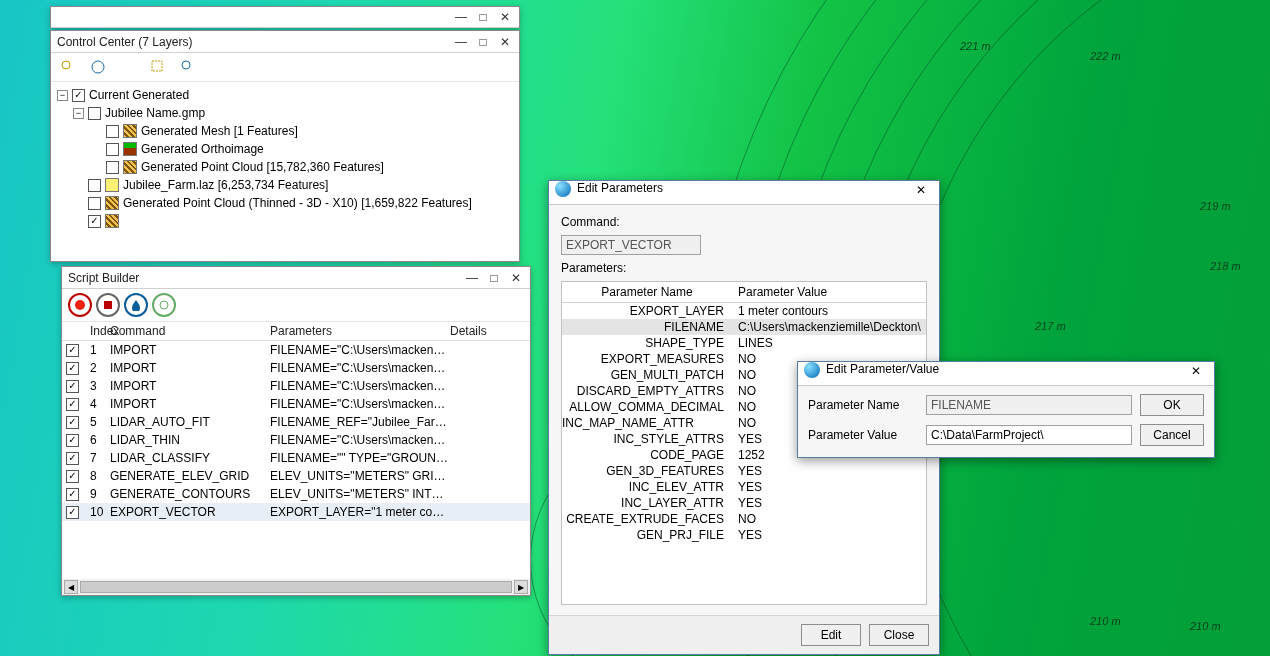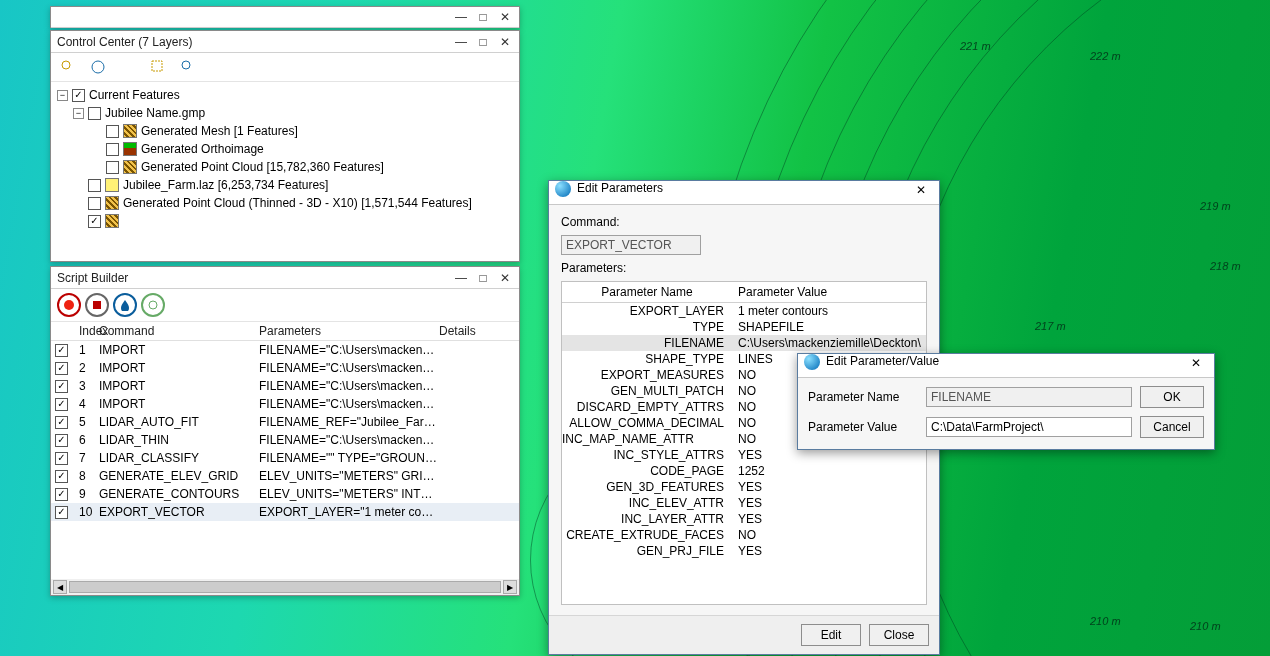--- a/index.html
+++ b/index.html
@@ -158,21 +158,21 @@
               <line x1="11" y1="5" x2="5" y2="11" stroke="#c00" stroke-width="1.5/"></line>
             </line>
           </circle>
         </svg>
       </span>
   </div>
   <div class="tree">
     <div class="node">
         <span class="exp">−</span>
         <span class="cbox chk"></span>
-        <span>Current Features</span>
+        <span>Current Generated</span>
       </div>
     <div class="node ind1">
         <span class="exp">−</span>
         <span class="cbox"></span>
         <span>Jubilee Name.gmp</span>
       </div>
     <div id="tree-items">
         <div class="node ind2">
           <span style="width:11px"></span>
           <span class="cbox "></span>
@@ -196,32 +196,32 @@
         <div class="node ind1">
           <span style="width:11px"></span>
           <span class="cbox "></span>
           <span class="licon laz"></span>
           <span>Jubilee_Farm.laz [6,253,734 Features]</span>
         </div>
         <div class="node ind1">
           <span style="width:11px"></span>
           <span class="cbox "></span>
           <span class="licon pc"></span>
-          <span>Generated Point Cloud (Thinned - 3D - X10) [1,571,544 Features]</span>
+          <span>Generated Point Cloud (Thinned - 3D - X10) [1,659,822 Features]</span>
         </div>
         <div class="node ind1">
           <span style="width:11px"></span>
           <span class="cbox chk"></span>
           <span class="licon pc"></span>
         </div>
       </div>
   </div>
 </div>
 
-<div class="panel" style="left:50px; top:266px; width:470px; height:330px">
+<div class="panel" style="left:61px; top:266px; width:470px; height:330px">
   <div class="titlebar">
     <span class="title">Script Builder</span>
     <span class="wbtn">—</span>
     <span class="wbtn">□</span>
     <span class="wbtn">✕</span>
   </div>
   <div class="sb-toolbar">
     <span class="rbtn" style="border-color:#b00">
         <span class="inner" style="background:#e21"></span>
       </span>
@@ -360,24 +360,20 @@
     <div class="param-table">
       <div class="pt-head">
         <span class="pt-c1">Parameter Name</span>
         <span class="pt-c2">Parameter Value</span>
       </div>
       <div id="pt-rows" style="overflow:auto">
           <div class="pt-row">
             <span class="pt-c1" style="text-align:right;padding-right:8px">EXPORT_LAYER</span>
             <span class="pt-c2">1  meter contours</span>
           </div>
-          <div class="pt-row">
-            <span class="pt-c1" style="text-align:right;padding-right:8px">TYPE</span>
-            <span class="pt-c2">SHAPEFILE</span>
-          </div>
           <div class="pt-row sel">
             <span class="pt-c1" style="text-align:right;padding-right:8px">FILENAME</span>
             <span class="pt-c2">C:\Users\mackenziemille\Deckton\</span>
           </div>
           <div class="pt-row">
             <span class="pt-c1" style="text-align:right;padding-right:8px">SHAPE_TYPE</span>
             <span class="pt-c2">LINES</span>
           </div>
           <div class="pt-row">
             <span class="pt-c1" style="text-align:right;padding-right:8px">EXPORT_MEASURES</span>
@@ -429,21 +425,21 @@
           </div>
         </div>
     </div>
   </div>
   <div class="dlg-btns">
     <span class="btn">Edit</span>
     <span class="btn">Close</span>
   </div>
 </div>
 
-<div class="dialog" style="left:797px; top:353px; width:418px; height:97px">
+<div class="dialog" style="left:797px; top:361px; width:418px; height:97px">
   <div class="dtitle">
     <span class="dicon"></span>
     <span class="dtxt">Edit Parameter/Value</span>
     <span class="xbtn">✕</span>
   </div>
   <div class="dcontent" style="gap:8px; padding:8px 10px">
     <div class="field-row">
       <span class="lbl">Parameter Name</span>
       <span class="txtbox ro" style="flex:1">FILENAME</span>
       <span class="btn" style="width:64px">OK</span>

